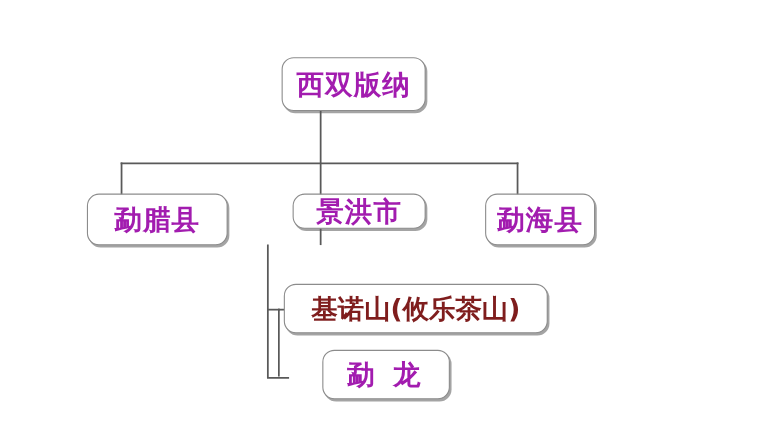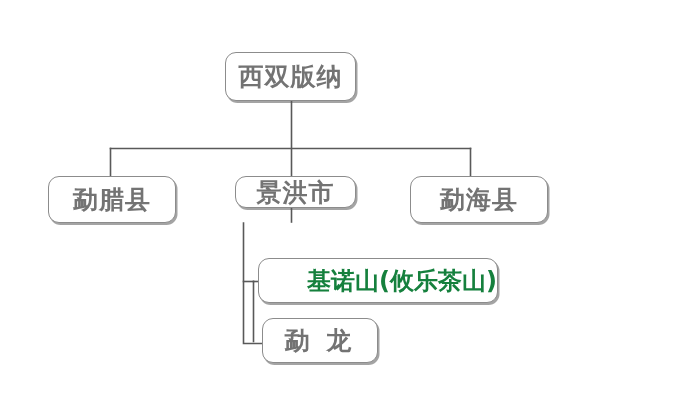--- a/index.html
+++ b/index.html
@@ -32,31 +32,31 @@
     box-shadow: 1.5px 2px 0 0 rgba(90,90,90,0.55);
     display: flex;
     align-items: center;
     justify-content: center;
     white-space: nowrap;
     letter-spacing: 1px;
     color: #333333;
     font-weight: 600;
   }
   .node.dark {
-    color: #737373;
+    color: #a21caf;
+    margin-left: 31px;
   }
   .node.accent {
-    color: #15803d;
-    justify-content: flex-end;
+    color: #7f1d1d;
   }
   
   #node-root      { left: 225px; top: 52px;  width: 131px; height: 49px;  font-size: 25px; }
   #node-menglaxian{ left: 48px;  top: 176px; width: 128px; height: 47px;  font-size: 25px; justify-content: center; }
   #node-jinghong  { left: 235px; top: 176px; width: 121px; height: 32px;  font-size: 25px; }
-  #node-menghaixian{left: 410px; top: 176px; width: 138px; height: 47px;  font-size: 25px; }
+  #node-menghaixian{left: 410px; top: 176px; width: 100px; height: 47px;  font-size: 25px; }
   #node-jinuoshan { left: 258px; top: 258px; width: 240px; height: 45px;  font-size: 24px; letter-spacing: 0px; }
   #node-menglong  { left: 262px; top: 318px; width: 116px;  height: 45px;  font-size: 25px; letter-spacing: 4px; }
 </style>
 </head>
 <body>
 
 <div id="canvas">
 
   <svg id="connectors" viewBox="0 0 700 400" width="700" height="400" aria-hidden="true">
     <g fill="none" stroke="#595959" stroke-width="1.6" stroke-linecap="square">

